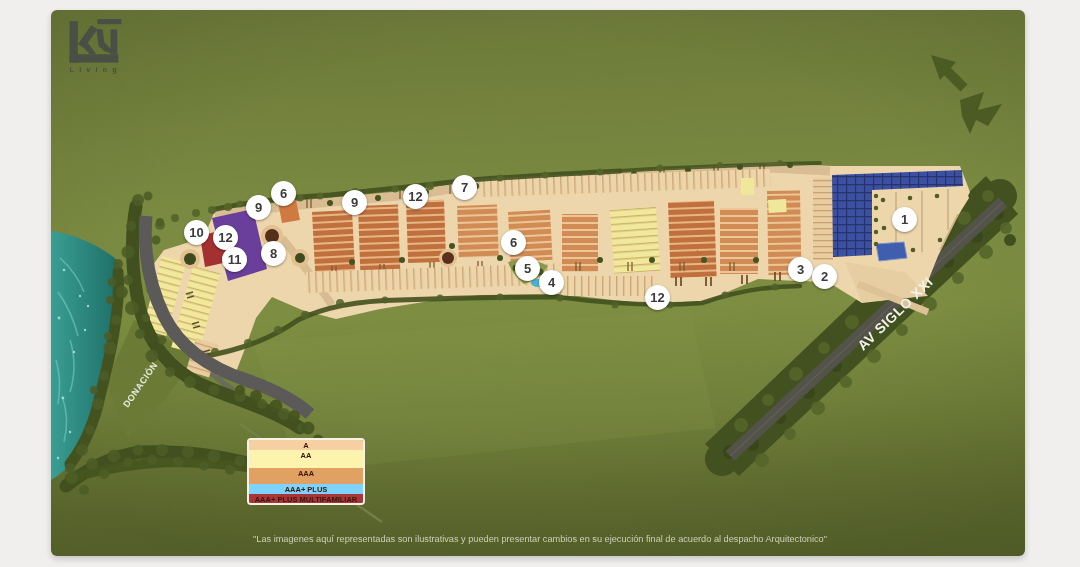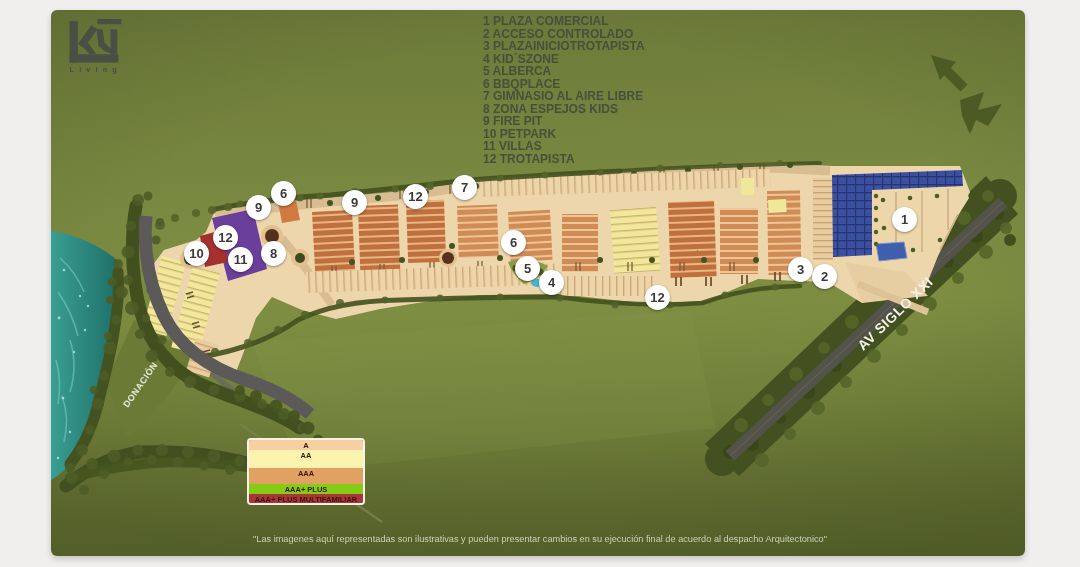--- a/index.html
+++ b/index.html
@@ -423,46 +423,34 @@
       <polygon points="13,25 19,22 27.5,33.5 21.5,34"></polygon>
       <polygon points="28,10 34,10 36,25 30,26"></polygon>
       <polygon points="30,26 36,23 42,29 42,33 36,31"></polygon>
       <rect x="41.5" y="10" width="6.5" height="24"></rect>
       <rect x="29" y="0" width="23" height="5"></rect>
     </g>
     <text x="2" y="51" font-size="7" letter-spacing="5" fill="#4a4f45" font-weight="bold">Living</text>
   </svg>
 
 
-  <div class="abs" style="left:483px;top:15px;font-size:12px;font-weight:bold;color:#45513b;line-height:12.5px;white-space:pre;">1 PLAZA COMERCIAL
-2 ACCESO CONTROLADO
-3 PLAZAINICIOTROTAPISTA
-4 KID´SZONE
-5 ALBERCA
-6 BBQPLACE
-7 GIMNASIO AL AIRE LIBRE
-8 ZONA ESPEJOS KIDS
-9 FIRE PIT
-10 PETPARK
-11 VILLAS
-12 TROTAPISTA</div>
 
   <div class="abs" style="left:112px;top:376px;width:62px;font-size:9px;font-weight:bold;color:#e8e8dc;transform:rotate(-55deg);letter-spacing:0.5px;">DONACIÓN</div>
 
   <div class="abs" style="left:842px;top:296px;width:126px;font-size:14px;font-weight:bold;color:#f2f2ea;transform:rotate(-44deg);letter-spacing:0.5px;">AV SIGLO XXI</div>
 
   <div class="num" style="left:271px;top:181px;">6</div>
 
   <div class="num" style="left:246px;top:195px;">9</div>
 
-  <div class="num" style="left:184px;top:241px;">10</div>
+  <div class="num" style="left:184px;top:220px;">10</div>
 
   <div class="num" style="left:213px;top:225px;">12</div>
 
-  <div class="num" style="left:228px;top:247px;">11</div>
+  <div class="num" style="left:222px;top:247px;">11</div>
 
   <div class="num" style="left:261px;top:241px;">8</div>
 
   <div class="num" style="left:342px;top:190px;">9</div>
 
   <div class="num" style="left:403px;top:184px;">12</div>
 
   <div class="num" style="left:452px;top:175px;">7</div>
 
   <div class="num" style="left:501px;top:230px;">6</div>
@@ -480,21 +468,21 @@
   <div class="num" style="left:892px;top:207px;">1</div>
 
   <div class="abs" style="left:247px;top:438px;width:114px;height:63px;border:2px solid #f7f3e4;border-radius:4px;overflow:hidden;font-weight:bold;color:#3c1708;text-align:center;">
 
     <div style="height:10px;background:#f6cfa2;font-size:7.5px;line-height:11px;">A</div>
 
     <div style="height:18px;background:#fbf3ae;font-size:7.5px;line-height:11px;">AA</div>
 
     <div style="height:16px;background:#e1a162;font-size:7.5px;line-height:11px;">AAA</div>
 
-    <div style="height:10px;background:#84cc16;font-size:7.5px;line-height:11px;">AAA+ PLUS</div>
+    <div style="height:10px;background:#7dd3fc;font-size:7.5px;line-height:11px;">AAA+ PLUS</div>
 
     <div style="height:27px;background:#a93439;font-size:7.5px;line-height:12px;">AAA+ PLUS MULTIFAMILIAR</div>
 
     <div style="height:17px;background:#6a4ea5;font-size:7.5px;line-height:12px;color:#2a1436;">RESERVADO</div>
   </div>
 
   <div class="abs" style="left:0;top:534px;width:1080px;text-align:center;font-size:9.2px;color:#ccd0b8;">"Las imagenes aquí representadas son ilustrativas y pueden presentar cambios en su ejecución final de acuerdo al despacho Arquitectonico"</div>
 </div>
 
 </body></html>

